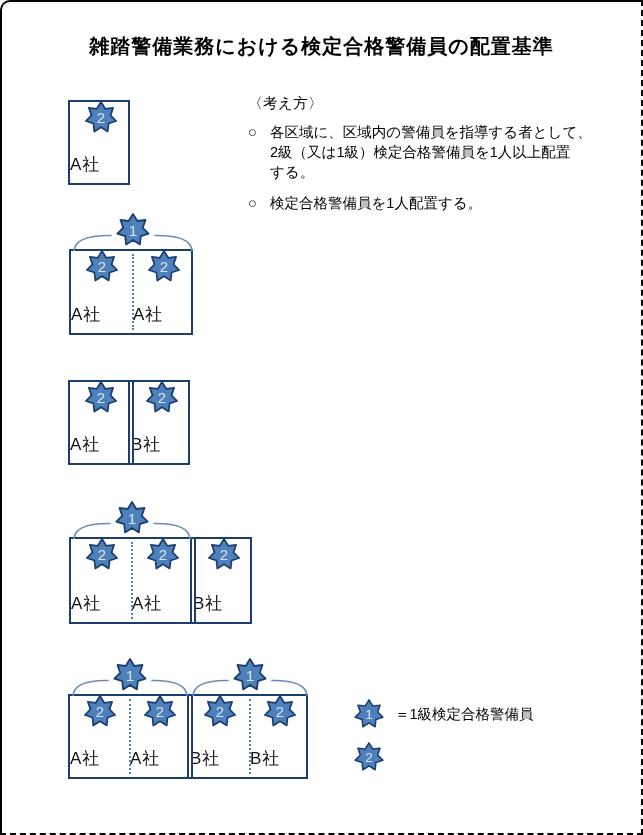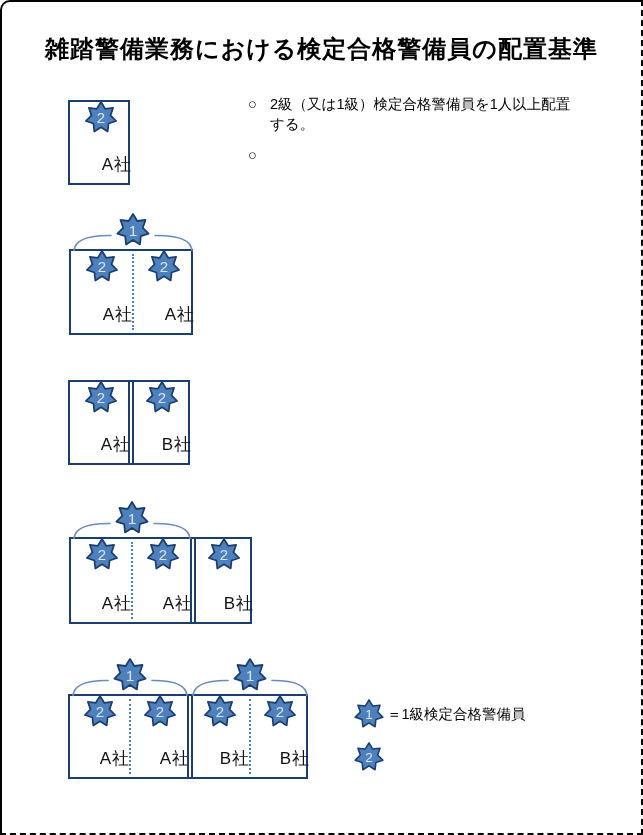--- a/index.html
+++ b/index.html
@@ -6,62 +6,65 @@
   html,body { width:643px; height:835px; background:#fff; }
   body { font-family:"Liberation Sans", sans-serif; position:relative; color:#000; }
   .page {
     position:absolute; inset:0; background:#fff; overflow:hidden;
     border-top:2px solid #000; border-left:2px solid #000;
     border-right:2px dashed #000; border-bottom:2px dashed #000;
     border-top-left-radius:10px;
   }
   .title {
     position:absolute; top:31px; left:0; width:100%;
-    text-align:center; font-size:24px; font-weight:bold; letter-spacing:1px;
+    text-align:center; font-size:20px; font-weight:bold; letter-spacing:1px;
   }
   .notes { position:absolute; left:246px; top:92px; width:392px; }
   .notes-heading { font-size:14.5px; margin-bottom:9px; letter-spacing:0.5px; }
   .bullet { display:flex; margin-bottom:11px; font-size:14.5px; line-height:20px; }
   .bullet-marker { width:22px; flex:none; }
   .bullet-lines { flex:1; }
   .diagram-canvas { position:absolute; inset:0; }
   .dg-box { position:absolute; border:2.5px solid #1c3e6e; background:#fff; }
   .dg-cell { position:absolute; top:0; bottom:0; }
   .cell-star { position:absolute; top:-1px; left:50%; transform:translateX(-50%); }
   .dg-label {
     position:absolute; bottom:7px; left:0; width:100%;
-    text-align:right; font-size:17px; letter-spacing:1px; color:#111;
+    text-align:left; font-size:17px; letter-spacing:1px; color:#111;
   }
   .divider-dotted { position:absolute; top:3px; bottom:3px; width:0; border-left:2px dotted #4e81bb; }
   .divider-solid { position:absolute; top:0; bottom:0; width:6px; background:#fff;
                    border-left:2px solid #1c3e6e; border-right:2px solid #1c3e6e; }
   .top-star { position:absolute; }
   .brace-svg { position:absolute; overflow:visible; }
   .legend { position:absolute; left:352px; top:696px; }
   .legend-row { display:flex; align-items:center; height:32px; margin-bottom:11px; }
-  .legend-label { margin-left:3px; font-size:14.5px; white-space:nowrap; }
+  .legend-label { margin-left:11px; font-size:14.5px; white-space:nowrap; }
 </style>
 </head>
 <body>
 
 <div class="page">
   <h1 class="title">雑踏警備業務における検定合格警備員の配置基準</h1>
 
   <div class="notes">
+    <div class="notes-heading">〈考え方〉</div>
     <div id="notes-bullets">
         <div class="bullet">
           <div class="bullet-marker">○</div>
           <div class="bullet-lines">
+            <div>各区域に、区域内の警備員を指導する者として、</div>
             <div>2級（又は1級）検定合格警備員を1人以上配置</div>
             <div>する。</div>
           </div>
         </div>
         <div class="bullet">
           <div class="bullet-marker">○</div>
           <div class="bullet-lines">
+            <div>検定合格警備員を1人配置する。</div>
           </div>
         </div>
       </div>
   </div>
 
   <div class="diagram-canvas" id="diagram-canvas">
       <div class="dg-box" style="left: 66px; top: 98px; width: 62px; height: 85px;">
         <div class="dg-cell" style="left: 0px; width: 62px;">
           <svg viewBox="0 0 34 34" width="33" height="33" class="cell-star">
             <polygon points="17,1 21.3,8 29.5,7 26.8,14.8 32.6,20.6 24.8,23.2 23.9,31.4 17,27 10.1,31.4 9.2,23.2 1.4,20.6 7.2,14.8 4.5,7 12.7,8" fill="#4e81bb" stroke="#1c3e6e" stroke-width="1.8" stroke-linejoin="round"></polygon>

